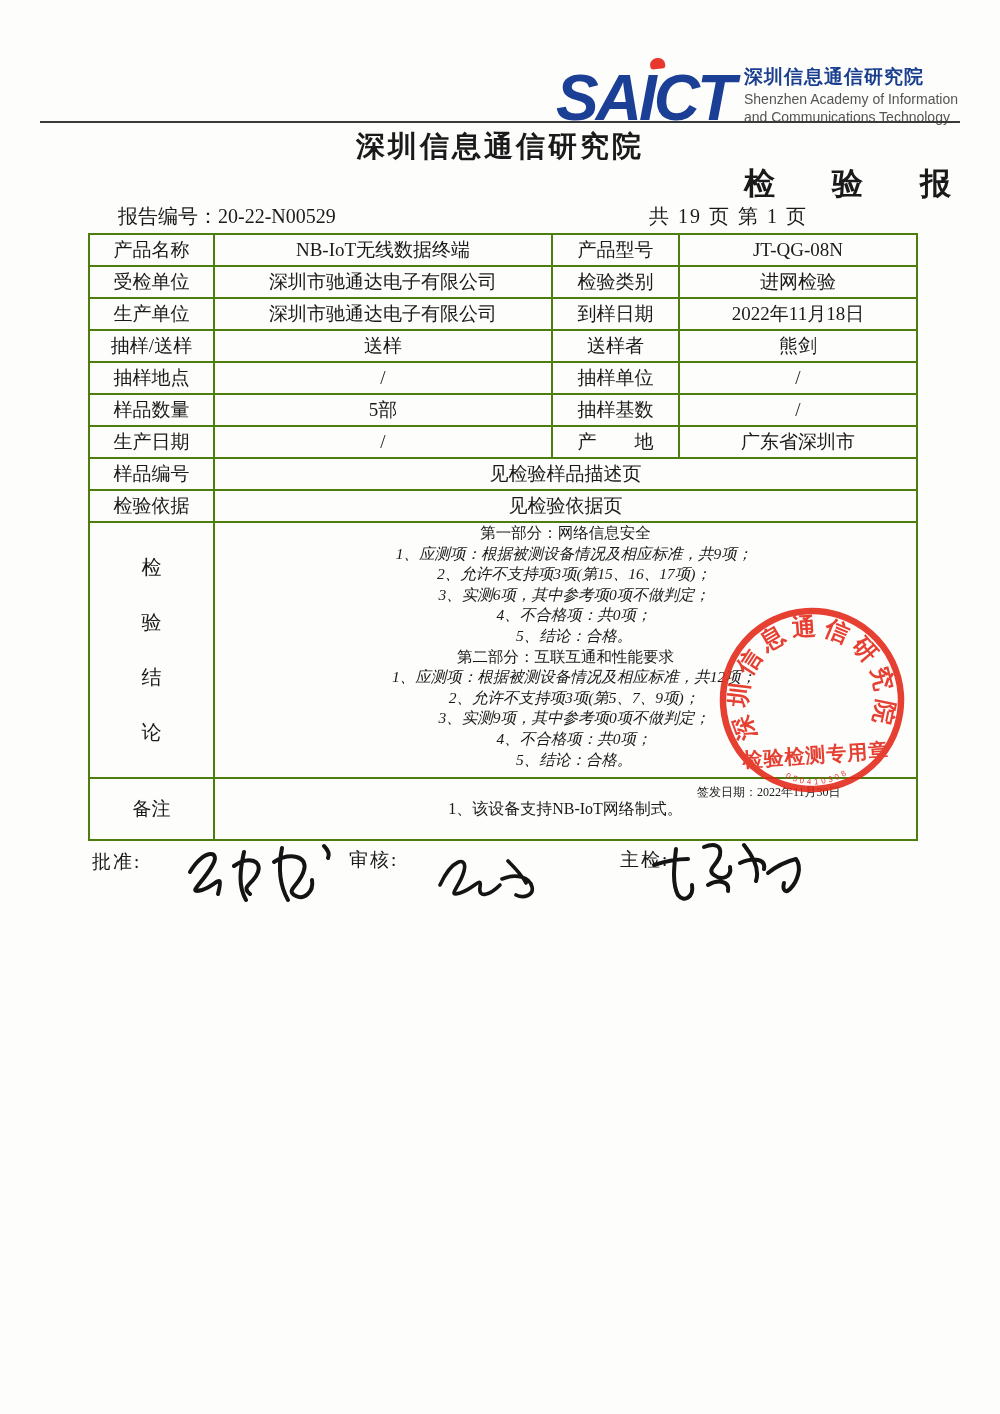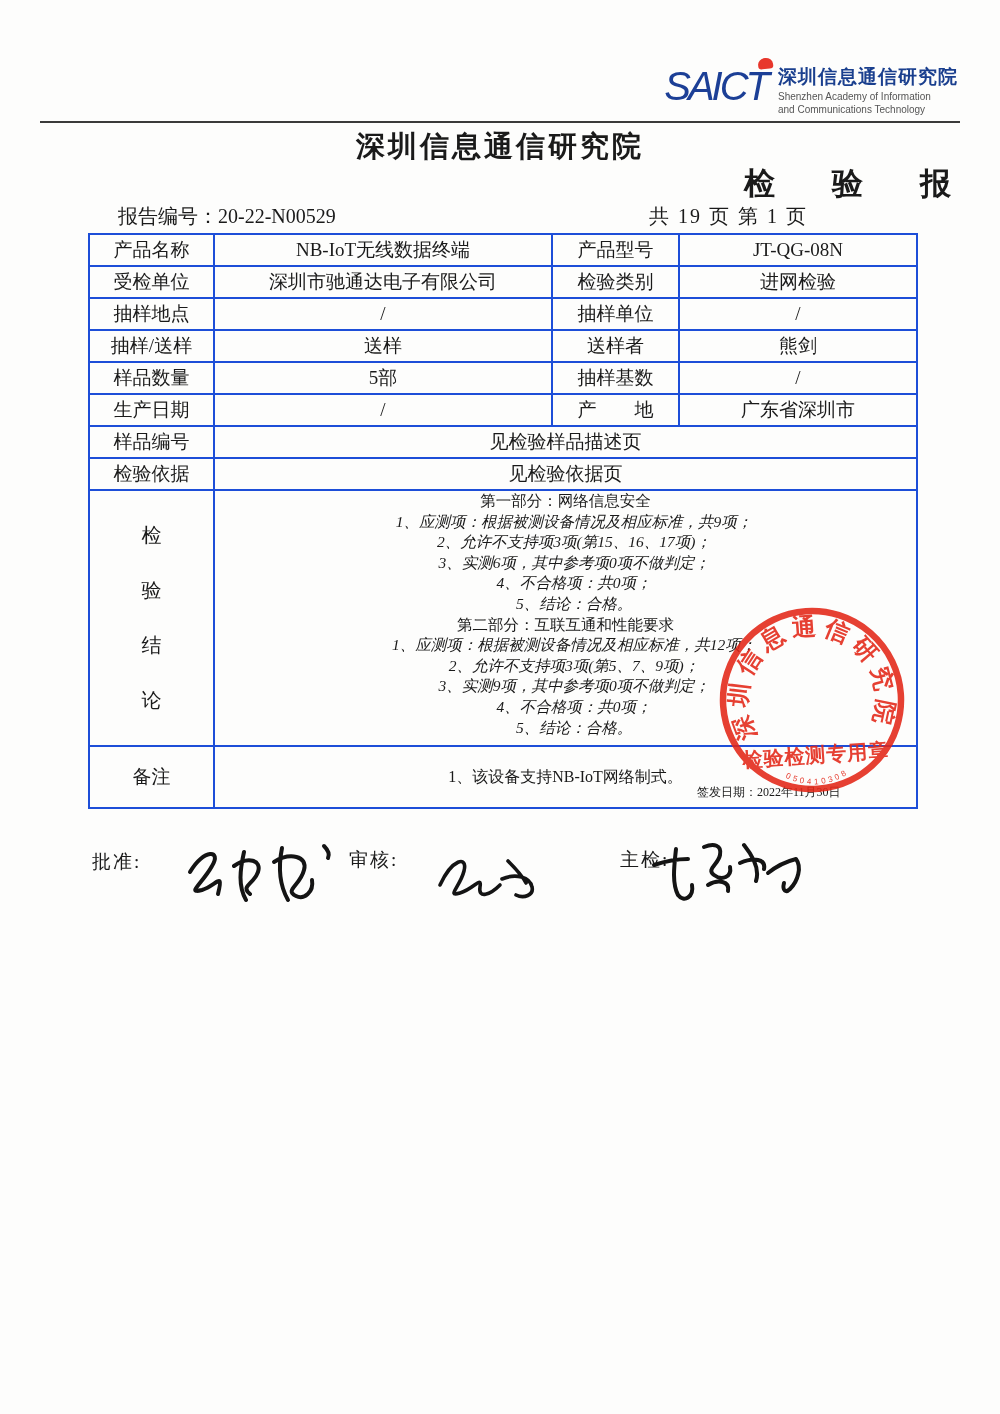--- a/index.html
+++ b/index.html
@@ -2,43 +2,43 @@
 <html><head>
 <meta charset="utf-8">
 <style>
   html,body{margin:0;padding:0;background:#e8e8e8;}
   .page{position:relative;width:1000px;height:1414px;background:#fdfdfc;margin:0 auto;
         font-family:"Liberation Serif",serif;color:#1a1a1a;overflow:hidden;}
 
   
   .brand{position:absolute;top:56px;right:42px;display:flex;align-items:flex-start;}
   .wordmark-wrap{position:relative;padding-top:10px;}
-  .wordmark{font-family:"Liberation Sans",sans-serif;font-style:italic;font-weight:normal;
-            font-size:40px;line-height:1;letter-spacing:-3px;color:#1c3f96;}
+  .wordmark{font-family:"Liberation Sans",sans-serif;font-style:italic;font-weight:bold;
+            font-size:64px;line-height:1;letter-spacing:-3px;color:#1c3f96;}
   .red-accent{position:absolute;top:2px;left:94px;width:15px;height:11px;background:#e8372c;
               border-radius:60% 60% 30% 30% / 70% 70% 30% 30%;transform:rotate(-6deg);}
   .brand-text{margin-left:11px;padding-top:8px;}
   .brand-cn{font-size:19px;font-weight:bold;color:#1a3f8e;letter-spacing:1px;white-space:nowrap;}
-  .brand-en{font-family:"Liberation Sans",sans-serif;font-size:10px;color:#555;line-height:1.3;white-space:nowrap;}
+  .brand-en{font-family:"Liberation Sans",sans-serif;font-size:14px;color:#555;line-height:1.3;white-space:nowrap;}
   .top-rule{position:absolute;top:121px;left:40px;right:40px;border-top:2.5px solid #3a3a3a;}
 
   
   .org-title{position:absolute;top:127px;left:0;width:100%;text-align:center;
              font-size:29px;font-weight:bold;letter-spacing:3px;}
   .report-title{position:absolute;top:163px;left:0;width:100%;text-align:right;
                 font-size:31px;font-weight:bold;padding-left:39px;}
   .report-title span{letter-spacing:57px;margin-right:-57px;}
   .report-meta{position:absolute;top:203px;left:0;right:0;height:28px;font-size:20px;}
   .report-no{position:absolute;left:118px;top:0;}
   .page-info{position:absolute;right:192px;top:0;letter-spacing:2px;}
 
   
   table.report-table{position:absolute;top:233px;left:88px;width:828px;
         border-collapse:collapse;table-layout:fixed;font-size:19px;}
-  table.report-table td{border:2px solid #1d4ed8;text-align:center;padding:0 4px;
+  table.report-table td{border:2px solid #4d7c0f;text-align:center;padding:0 4px;
         height:30px;overflow:hidden;white-space:nowrap;}
   td.left-val{text-align:left;padding-left:10px;}
   tr.concl-row td{height:254px;}
   td.concl-label{vertical-align:middle;}
   .v-label{display:flex;flex-direction:column;justify-content:space-evenly;align-items:center;
            height:248px;font-size:20px;}
   td.concl-cell{text-align:left;vertical-align:top;padding:5px 8px 0 8px;white-space:normal;margin-left:36px;}
   .c-line{font-size:15.5px;line-height:20.6px;}
   .c-item{padding-left:17px;font-style:italic;}
   tr.remark-row td{height:60px;}
@@ -98,30 +98,36 @@
       <td>产品型号</td>
       <td>JT-QG-08N</td>
     </tr>
     <tr>
       <td>受检单位</td>
       <td>深圳市驰通达电子有限公司</td>
       <td>检验类别</td>
       <td>进网检验</td>
     </tr>
     <tr>
-      <td>抽样地点</td>
-      <td>/</td>
-      <td>抽样单位</td>
-      <td>/</td>
+      <td>生产单位</td>
+      <td>深圳市驰通达电子有限公司</td>
+      <td>到样日期</td>
+      <td>2022年11月18日</td>
     </tr>
     <tr>
       <td>抽样/送样</td>
       <td>送样</td>
       <td>送样者</td>
       <td>熊剑</td>
+    </tr>
+    <tr>
+      <td>抽样地点</td>
+      <td>/</td>
+      <td>抽样单位</td>
+      <td>/</td>
     </tr>
     <tr>
       <td>样品数量</td>
       <td>5部</td>
       <td>抽样基数</td>
       <td>/</td>
     </tr>
     <tr>
       <td>生产日期</td>
       <td>/</td>

